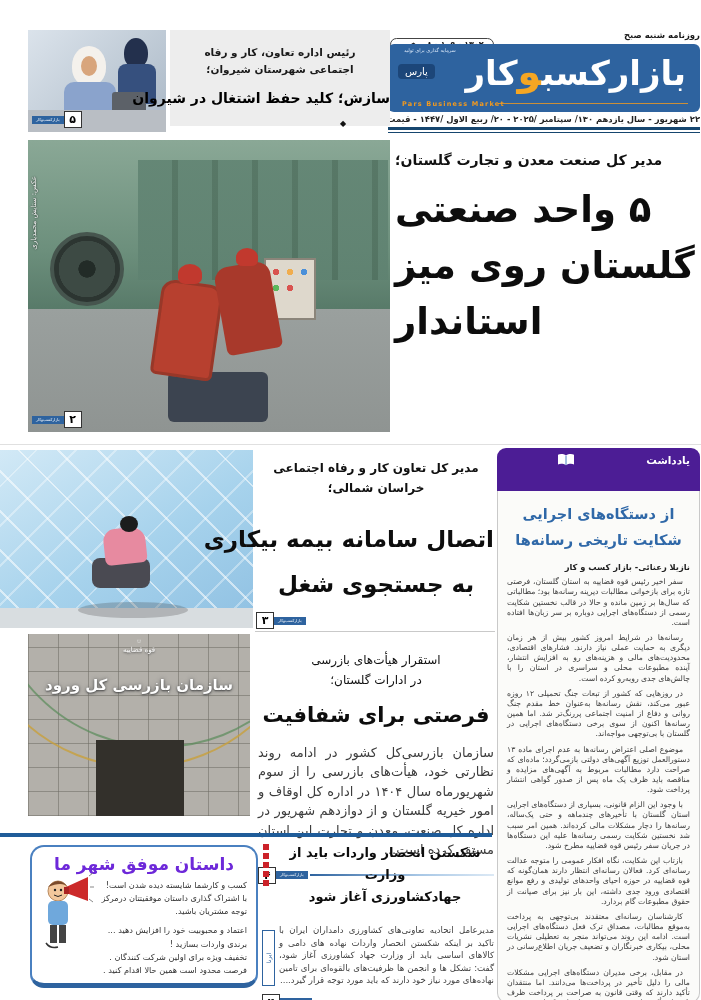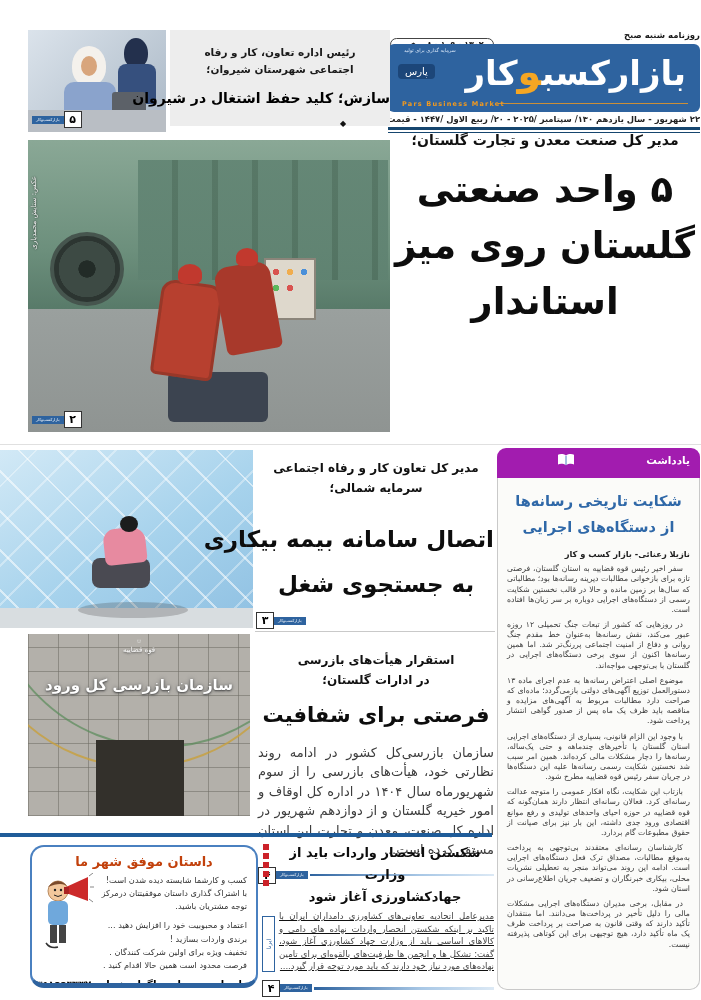--- a/index.html
+++ b/index.html
@@ -66,21 +66,21 @@
                       radial-gradient(circle 3px at 24px 28px,#d9534f 0 3px,transparent 3px);}
   .ph-factory .w1h{position:absolute;left:150px;top:124px;width:24px;height:20px;background:#c1392e;border-radius:50% 50% 30% 30%;}
   .ph-factory .w1b{position:absolute;left:128px;top:142px;width:62px;height:96px;background:#b7402f;border-radius:14px 14px 6px 6px;
      box-shadow:inset 0 0 0 3px rgba(60,30,25,.25);transform:rotate(8deg);}
   .ph-factory .w2h{position:absolute;left:208px;top:108px;width:22px;height:18px;background:#c1392e;border-radius:50% 50% 30% 30%;}
   .ph-factory .w2b{position:absolute;left:192px;top:124px;width:56px;height:88px;background:#a8392b;border-radius:14px 14px 6px 6px;
      transform:rotate(-10deg);}
   .ph-factory .legs{position:absolute;left:140px;top:232px;width:100px;height:50px;background:#3c4450;border-radius:6px;}
   .photo-credit{position:absolute;left:2px;top:36px;writing-mode:vertical-rl;transform:rotate(180deg);
      font-size:7px;color:#f2f2f2;text-shadow:0 0 2px #000;}
-  .main-head{left:395px;top:132px;width:300px;text-align:center;}
+  .main-head{left:395px;top:152px;width:300px;text-align:left;}
   .main-head .kicker{font-size:14px;font-weight:bold;color:#111;margin-bottom:14px;}
   .main-head .hl{font-size:37px;font-weight:900;line-height:1.52;white-space:nowrap;color:#0d0d0d;}
 
   .hair-rule{left:0;top:444px;width:701px;height:1px;background:#e0e0e0;}
 
   
   .ph-sitting{left:0;top:450px;width:253px;height:178px;
      background:linear-gradient(150deg,#d2e9f6 0%,#a6d2ec 55%,#8fc0e2 100%);}
   .ph-sitting .tiles{position:absolute;inset:0;
      background:repeating-linear-gradient(45deg,transparent 0 26px,rgba(255,255,255,.55) 26px 28px),
@@ -102,47 +102,47 @@
      background-image:repeating-linear-gradient(90deg,rgba(110,108,100,.55) 0 1px,transparent 1px 30px),
                       repeating-linear-gradient(0deg,rgba(110,108,100,.55) 0 1px,transparent 1px 24px);}
   .ph-building .arc1{position:absolute;left:-60px;top:-210px;width:340px;height:340px;border:2px solid rgba(200,160,60,.8);border-radius:50%;}
   .ph-building .arc2{position:absolute;left:-40px;top:-230px;width:340px;height:340px;border:2px solid rgba(90,140,90,.7);border-radius:50%;}
   .ph-building .door{position:absolute;left:68px;bottom:0;width:88px;height:76px;background:#33302b;}
   .ph-building .cap-top{position:absolute;top:12px;left:0;width:100%;text-align:center;font-size:7px;color:#fff;text-shadow:0 1px 2px #555;}
   .ph-building .cap-main{position:absolute;top:42px;left:0;width:100%;text-align:center;font-size:15px;font-weight:bold;color:#fff;
      text-shadow:0 1px 2px #4a4a4a,0 0 4px #6a6a6a;}
   .ph-building .emblem{position:absolute;top:2px;left:0;width:100%;text-align:center;font-size:7px;color:#f4f4f4;}
   .insp-block{left:258px;top:650px;width:236px;}
-  .insp-block .kicker{text-align:center;font-size:12px;font-weight:bold;line-height:1.7;color:#111;}
+  .insp-block .kicker{text-align:center;font-size:12px;font-weight:normal;line-height:1.7;color:#111;}
   .insp-block .hl{text-align:center;font-size:21px;font-weight:900;margin-top:12px;white-space:nowrap;color:#0d0d0d;}
   .insp-block .body{margin-top:16px;font-size:13px;line-height:1.5;text-align:justify;color:#3d3d3d;}
 
   .blue-band{left:0;top:833px;width:492px;height:4px;background:#1f5c99;}
 
   
   .promo{left:30px;top:845px;width:228px;height:143px;box-sizing:border-box;background:#fff;
      border:2px solid #4a80c0;border-bottom:5px solid #2e639f;border-radius:14px;padding:7px 9px 4px;overflow:hidden;}
-  .promo .title{text-align:center;font-size:13px;font-weight:800;color:#c2410c;}
+  .promo .title{text-align:center;font-size:17px;font-weight:800;color:#6d28d9;}
   .promo .cartoon{position:absolute;left:8px;top:26px;}
   .promo .lines{margin-top:5px;padding-left:60px;font-size:8.2px;line-height:1.6;color:#333;text-align:right;}
   .promo .lines .gap{margin-top:6px;}
   .promo .cta{margin-top:7px;font-size:10px;font-weight:800;color:#000;text-align:right;white-space:nowrap;}
 
   
   .imp-block{left:262px;top:842px;width:232px;}
   .imp-redcol{left:263px;top:844px;}
   .imp-block .hl{padding-left:14px;text-align:center;font-size:13px;font-weight:800;line-height:1.7;color:#0d0d0d;}
-  .imp-body-wrap{position:relative;margin-top:2px;padding-left:17px;text-decoration:underline;}
+  .imp-body-wrap{position:relative;margin-top:16px;padding-left:17px;}
   .vert-badge{position:absolute;left:0;top:6px;height:54px;width:11px;border:1px solid #2e639f;color:#2e639f;
      writing-mode:vertical-rl;transform:rotate(180deg);font-size:6px;text-align:center;line-height:11px;background:#fff;}
   .imp-body{font-size:8.6px;line-height:1.45;text-align:justify;color:#3d3d3d;}
 
   
   .note{left:497px;top:448px;width:203px;}
-  .note-head{position:relative;height:30px;background:#a21caf;border-radius:9px 9px 0 0;}
+  .note-head{position:relative;height:43px;background:#4c1d95;border-radius:9px 9px 0 0;}
   .note-head .lbl{position:absolute;right:10px;top:6px;color:#fff;font-size:10.5px;font-weight:bold;}
   .note-head .ic{position:absolute;left:60px;top:5px;}
   .note-body{box-sizing:border-box;height:512px;background:#fbfbf9;border:1px solid #c9c9c9;border-top:none;
      border-radius:0 0 10px 10px;padding:10px 9px;overflow:hidden;}
   .note-hl{color:#2f68a8;font-weight:800;font-size:14.5px;text-align:center;line-height:1.8;}
   .note-by{font-size:8.3px;font-weight:800;color:#222;margin-top:9px;}
   .note-p{font-size:7.7px;line-height:1.32;text-align:justify;color:#3c3c3c;margin:5px 0 0;text-indent:7px;}
 </style>
 </head>
 <body>
@@ -220,21 +220,21 @@
     <div class="tiles"></div>
       <div class="ground"></div>
       <div class="shadow"></div>
     <div class="pants"></div>
       <div class="shirt"></div>
       <div class="hair"></div>
   </div>
   <div class="abs ins-block">
     <div class="kicker">
       <div>مدیر کل تعاون کار و رفاه اجتماعی</div>
-      <div>سرمایه شمالی؛</div>
+      <div>خراسان شمالی؛</div>
     </div>
     <div style="height:18px"></div>
     <div class="hl">اتصال سامانه بیمه بیکاری</div>
     <div class="hl">به جستجوی شغل</div>
   </div>
   <div class="abs pagebadge ins-badge">
     <span class="num">۳</span>
     <span class="strip">بازارکسب‌وکار</span>
   </div>
   <div class="abs ins-sep"></div>
@@ -320,25 +320,26 @@
   <div class="abs note">
     <div class="note-head">
       <svg class="ic" width="18" height="14" viewBox="0 0 18 14">
         <path d="M9,2.5 C6.5,0.8 3,0.8 1,1.8 V11.5 C3,10.5 6.5,10.6 9,12.2 C11.5,10.6 15,10.5 17,11.5 V1.8 C15,0.8 11.5,0.8 9,2.5 Z" fill="#fff"></path>
         <line x1="9" y1="2.8" x2="9" y2="12" stroke="#4a80c0" stroke-width="1"></line>
       </svg>
       <span class="lbl">یادداشت</span>
     </div>
     <div class="note-body">
       <div class="note-hl">
+        <div>از دستگاه‌های اجرایی</div>
         <div>شکایت تاریخی رسانه‌ها</div>
-        <div>از دستگاه‌های اجرایی</div>
       </div>
       <div class="note-by">نازیلا رعنائی- بازار کسب و کار</div>
       <p class="note-p">سفر اخیر رئیس قوه قضاییه به استان گلستان، فرصتی تازه برای بازخوانی مطالبات دیرینه رسانه‌ها بود؛ مطالباتی که سال‌ها بر زمین مانده و حالا در قالب نخستین شکایت رسمی از دستگاه‌های اجرایی دوباره بر سر زبان‌ها افتاده است.</p>
+      <p class="note-p">رسانه‌ها در شرایط امروز کشور بیش از هر زمان دیگری به حمایت عملی نیاز دارند. فشارهای اقتصادی، محدودیت‌های مالی و هزینه‌های رو به افزایش انتشار، آینده مطبوعات محلی و سراسری در استان را با چالش‌های جدی روبه‌رو کرده است.</p>
       <p class="note-p">در روزهایی که کشور از تبعات جنگ تحمیلی ۱۲ روزه عبور می‌کند، نقش رسانه‌ها به‌عنوان خط مقدم جنگ روانی و دفاع از امنیت اجتماعی پررنگ‌تر شد. اما همین رسانه‌ها اکنون از سوی برخی دستگاه‌های اجرایی در گلستان با بی‌توجهی مواجه‌اند.</p>
       <p class="note-p">موضوع اصلی اعتراض رسانه‌ها به عدم اجرای ماده ۱۳ دستورالعمل توزیع آگهی‌های دولتی بازمی‌گردد؛ ماده‌ای که صراحت دارد مطالبات مربوط به آگهی‌های مزایده و مناقصه باید ظرف یک ماه پس از صدور گواهی انتشار پرداخت شود.</p>
       <p class="note-p">با وجود این الزام قانونی، بسیاری از دستگاه‌های اجرایی استان گلستان با تأخیرهای چندماهه و حتی یک‌ساله، رسانه‌ها را دچار مشکلات مالی کرده‌اند. همین امر سبب شد نخستین شکایت رسمی رسانه‌ها علیه این دستگاه‌ها در جریان سفر رئیس قوه قضاییه مطرح شود.</p>
       <p class="note-p">بازتاب این شکایت، نگاه افکار عمومی را متوجه عدالت رسانه‌ای کرد. فعالان رسانه‌ای انتظار دارند همان‌گونه که قوه قضاییه در حوزه احیای واحدهای تولیدی و رفع موانع اقتصادی ورود جدی داشته، این بار نیز برای صیانت از حقوق مطبوعات گام بردارد.</p>
       <p class="note-p">کارشناسان رسانه‌ای معتقدند بی‌توجهی به پرداخت به‌موقع مطالبات، مصداق ترک فعل دستگاه‌های اجرایی است. ادامه این روند می‌تواند منجر به تعطیلی نشریات محلی، بیکاری خبرنگاران و تضعیف جریان اطلاع‌رسانی در استان شود.</p>
       <p class="note-p">در مقابل، برخی مدیران دستگاه‌های اجرایی مشکلات مالی را دلیل تأخیر در پرداخت‌ها می‌دانند. اما منتقدان تأکید دارند که وقتی قانون به صراحت بر پرداخت ظرف یک ماه تأکید دارد، هیچ توجیهی برای این کوتاهی پذیرفته نیست.</p>
     </div>
   </div>
 
 </div>

